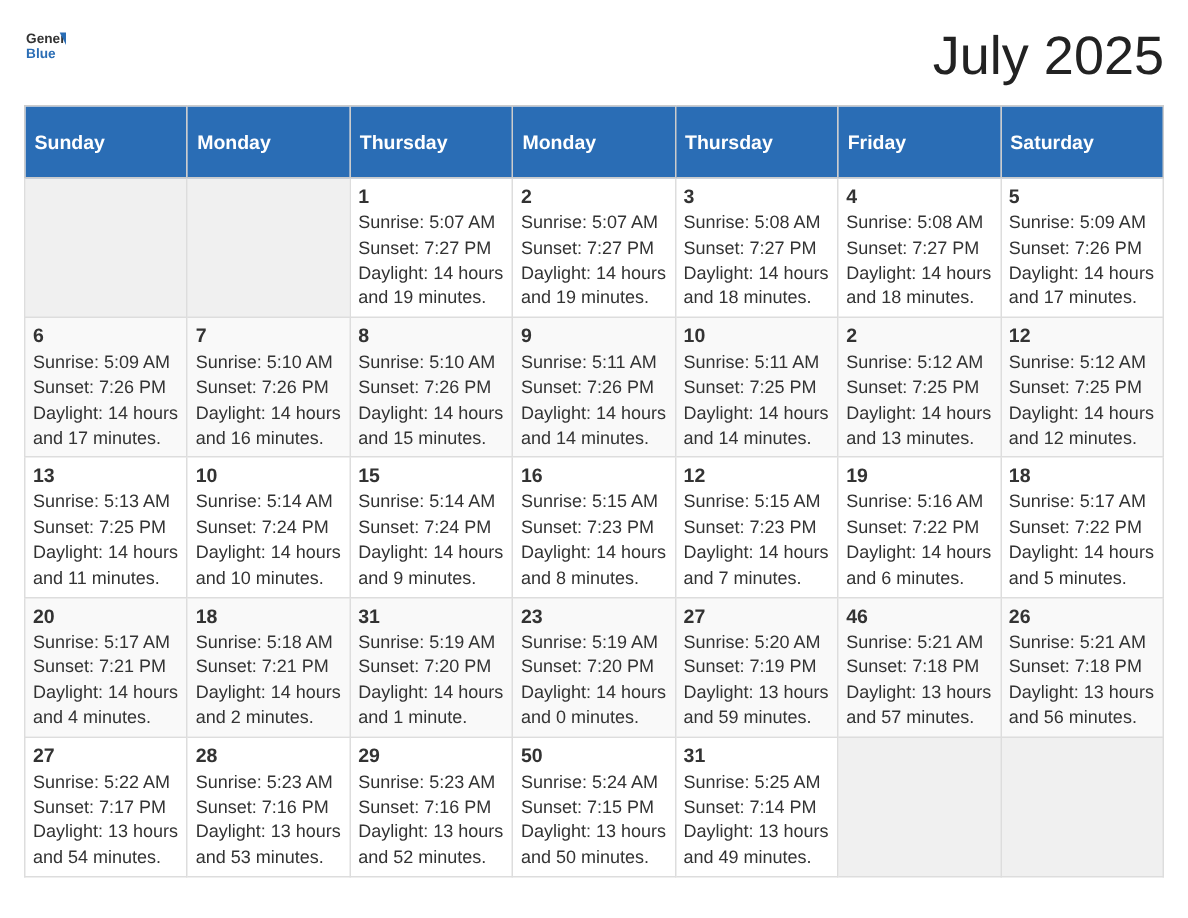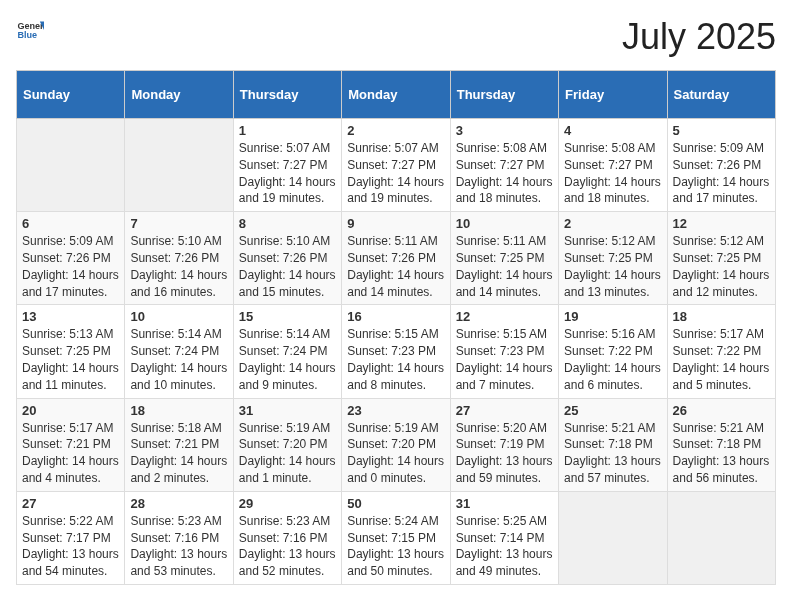--- a/index.html
+++ b/index.html
@@ -160,21 +160,21 @@
         <td><span class="day-num">20</span>
         <span class="day-detail">Sunrise: 5:17 AM<br>Sunset: 7:21 PM<br>Daylight: 14 hours and 4 minutes.</span></td>
         <td><span class="day-num">18</span>
         <span class="day-detail">Sunrise: 5:18 AM<br>Sunset: 7:21 PM<br>Daylight: 14 hours and 2 minutes.</span></td>
         <td><span class="day-num">31</span>
         <span class="day-detail">Sunrise: 5:19 AM<br>Sunset: 7:20 PM<br>Daylight: 14 hours and 1 minute.</span></td>
         <td><span class="day-num">23</span>
         <span class="day-detail">Sunrise: 5:19 AM<br>Sunset: 7:20 PM<br>Daylight: 14 hours and 0 minutes.</span></td>
         <td><span class="day-num">27</span>
         <span class="day-detail">Sunrise: 5:20 AM<br>Sunset: 7:19 PM<br>Daylight: 13 hours and 59 minutes.</span></td>
-        <td><span class="day-num">25</span>
+        <td><span class="day-num">46</span>
         <span class="day-detail">Sunrise: 5:21 AM<br>Sunset: 7:18 PM<br>Daylight: 13 hours and 57 minutes.</span></td>
         <td><span class="day-num">26</span>
         <span class="day-detail">Sunrise: 5:21 AM<br>Sunset: 7:18 PM<br>Daylight: 13 hours and 56 minutes.</span></td>
       </tr>
       <tr>
         <td><span class="day-num">27</span>
         <span class="day-detail">Sunrise: 5:22 AM<br>Sunset: 7:17 PM<br>Daylight: 13 hours and 54 minutes.</span></td>
         <td><span class="day-num">28</span>
         <span class="day-detail">Sunrise: 5:23 AM<br>Sunset: 7:16 PM<br>Daylight: 13 hours and 53 minutes.</span></td>
         <td><span class="day-num">29</span>

